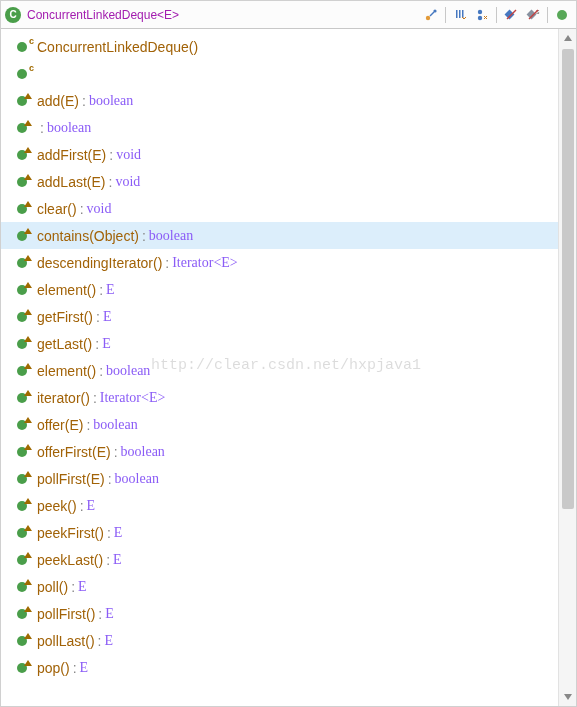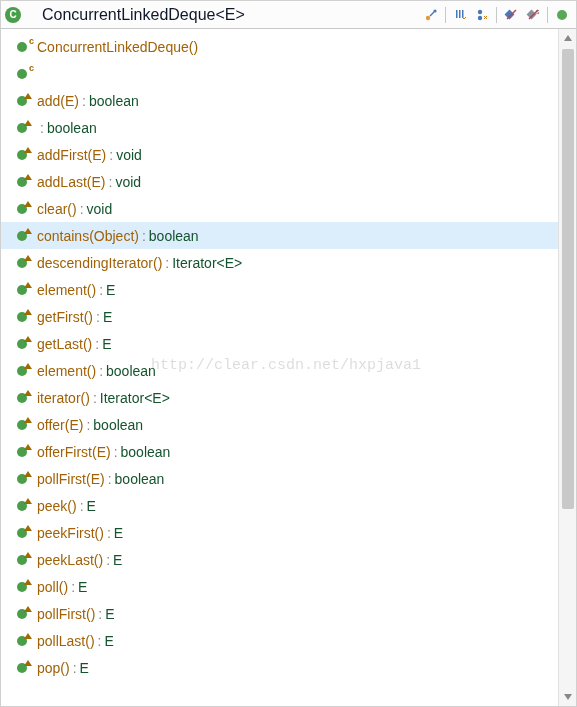--- a/index.html
+++ b/index.html
@@ -30,23 +30,22 @@
     font-size: 10px;
     font-weight: bold;
     display: flex;
     align-items: center;
     justify-content: center;
     margin-right: 6px;
     flex-shrink: 0;
   }
   .header .class-name {
     flex: 1;
-    color: #0f172a;
-    font-size: 16px;
-    margin-left: 15px;
+    color: #a21caf;
+    font-size: 12px;
   }
   .toolbar {
     display: flex;
     gap: 2px;
     align-items: center;
   }
   .toolbar .tbtn {
     width: 20px; height: 20px;
     display: flex;
     align-items: center;
@@ -105,21 +104,21 @@
   .micon .badge-tri {
     position: absolute;
     left: 9px; top: 0px;
     width: 0; height: 0;
     border-left: 4px solid transparent;
     border-right: 4px solid transparent;
     border-bottom: 6px solid #a06a00;
   }
   .sig { color: #a16207; }
   .ret-sep { color: #888; margin: 0 3px; }
-  .ret { color: #14532d; }
+  .ret { color: #8b5cf6; font-family: Liberation Serif, serif; }
   .scrollbar {
     width: 18px;
     border-left: 1px solid #e2e2e2;
     background: #f5f5f5;
     position: relative;
   }
   .scroll-up, .scroll-down {
     position: absolute;
     left: 0; right: 0;
     height: 18px;

